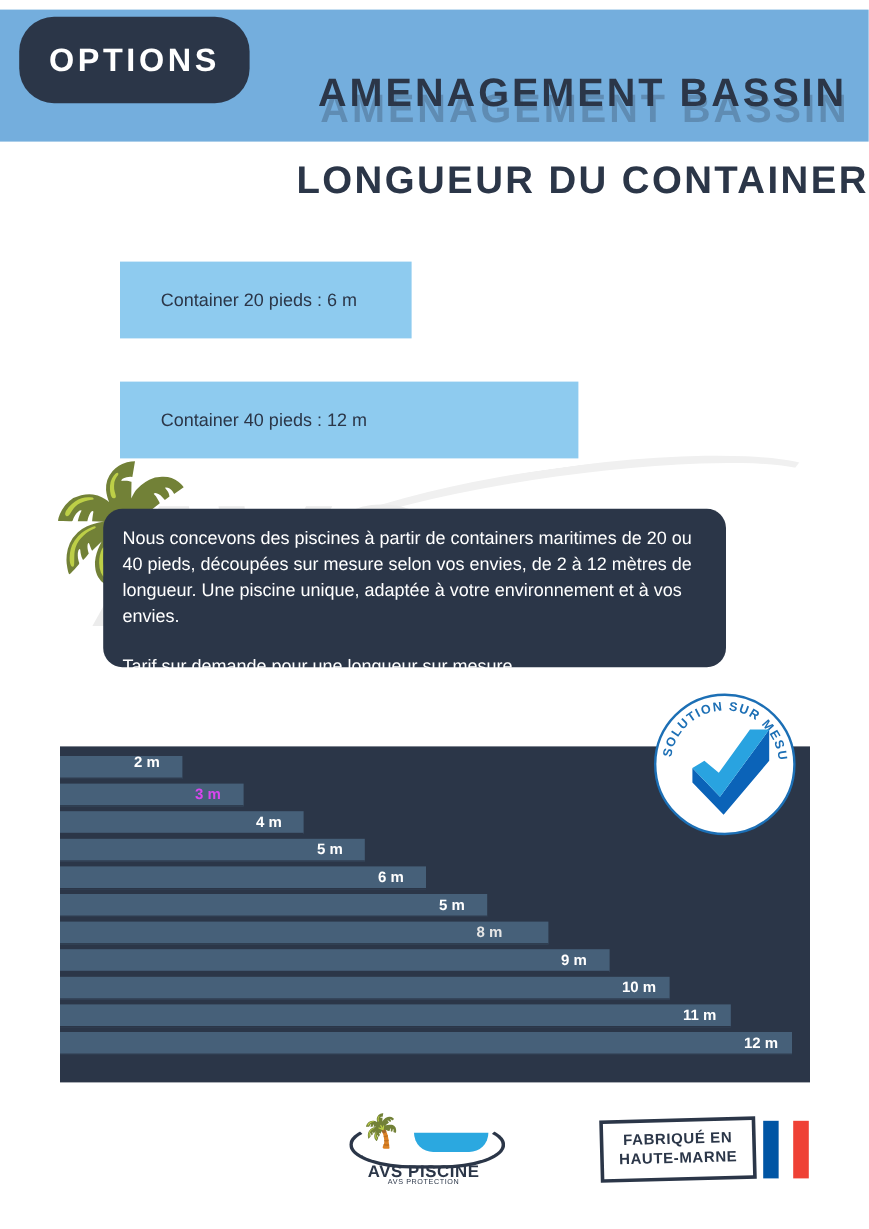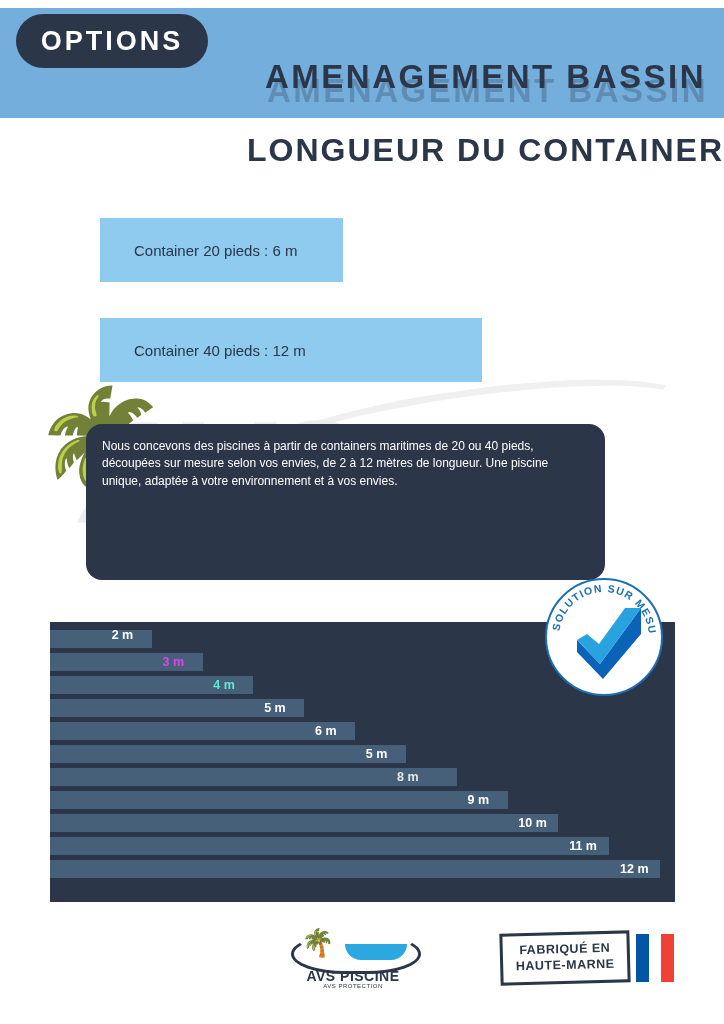--- a/index.html
+++ b/index.html
@@ -22,21 +22,21 @@
     top: 8px;
     width: 724px;
     height: 110px;
     background: #74aedd;
   }
   .options-pill {
     position: absolute;
     left: 16px;
     top: 14px;
     width: 192px;
-    height: 54px;
+    height: 72px;
     background: #2b3648;
     border-radius: 29px;
     display: flex;
     align-items: center;
     justify-content: center;
     z-index: 5;
   }
   .options-pill span {
     color: #ffffff;
     font-size: 27px;
@@ -144,27 +144,27 @@
   }
   #box-20 { left: 100px; top: 218px; width: 243px; height: 64px; }
   #box-40 { left: 100px; top: 318px; width: 382px; height: 64px; }
 
   
   .desc-card {
     position: absolute;
     left: 86px;
     top: 424px;
     width: 519px;
-    height: 156px;
+    height: 132px;
     background: #2b3648;
     border-radius: 16px;
     box-sizing: border-box;
     padding: 14px 16px 10px 16px;
     color: #ffffff;
-    font-size: 12px;
+    font-size: 15px;
     line-height: 1.45;
     z-index: 3;
   }
   .desc-card p { margin: 0; }
   .desc-card p.second { margin-top: 20px; }
 
   
   .chart {
     position: absolute;
     left: 50px;
@@ -336,29 +336,30 @@
 
 <div class="info-box" id="box-20">
   <span>Container 20 pieds : 6 m</span>
 </div>
 <div class="info-box" id="box-40">
   <span>Container 40 pieds : 12 m</span>
 </div>
 
 <div class="desc-card">
   <p>Nous concevons des piscines à partir de containers maritimes de 20 ou 40 pieds, découpées sur mesure selon vos envies, de 2 à 12 mètres de longueur. Une piscine unique, adaptée à votre environnement et à vos envies.</p>
+  <p class="second">Tarif sur demande pour une longueur sur mesure.</p>
 </div>
 
 <div class="chart" id="chart">
     <div class="bar" style="top: 8px; width: 101.667px; background: rgb(70, 96, 121);"></div>
     <div class="bar-label" style="left: 61.6667px; top: 4px; color: rgb(255, 255, 255);">2 m</div>
     <div class="bar" style="top: 31px; width: 152.5px; background: rgb(70, 96, 121);"></div>
     <div class="bar-label" style="left: 112.5px; top: 31px; color: #d946ef;">3 m</div>
     <div class="bar" style="top: 54px; width: 203.333px; background: rgb(70, 96, 121);"></div>
-    <div class="bar-label" style="left: 163.333px; top: 54px; color: #5eead4;">4 m</div>
+    <div class="bar-label" style="left: 163.333px; top: 54px; color: #ffffff;">4 m</div>
     <div class="bar" style="top: 77px; width: 254.167px; background: rgb(70, 96, 121);"></div>
     <div class="bar-label" style="left: 214.167px; top: 77px; color: rgb(255, 255, 255);">5 m</div>
     <div class="bar" style="top: 100px; width: 305px; background: rgb(70, 96, 121);"></div>
     <div class="bar-label" style="left: 265px; top: 100px; color: rgb(255, 255, 255);">6 m</div>
     <div class="bar" style="top: 123px; width: 355.833px; background: rgb(70, 96, 121);"></div>
     <div class="bar-label" style="left: 315.833px; top: 123px; color: rgb(255, 255, 255);">5 m</div>
     <div class="bar" style="top: 146px; width: 406.667px; background: rgb(70, 96, 121);"></div>
     <div class="bar-label" style="left: 347px; top: 146px; color: #e5e5e5;">8 m</div>
     <div class="bar" style="top: 169px; width: 457.5px; background: rgb(70, 96, 121);"></div>
     <div class="bar-label" style="left: 417.5px; top: 169px; color: rgb(255, 255, 255);">9 m</div>

